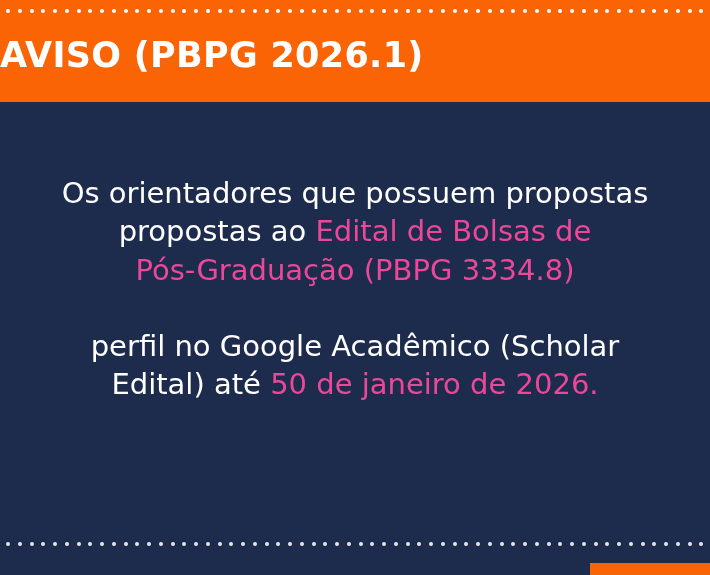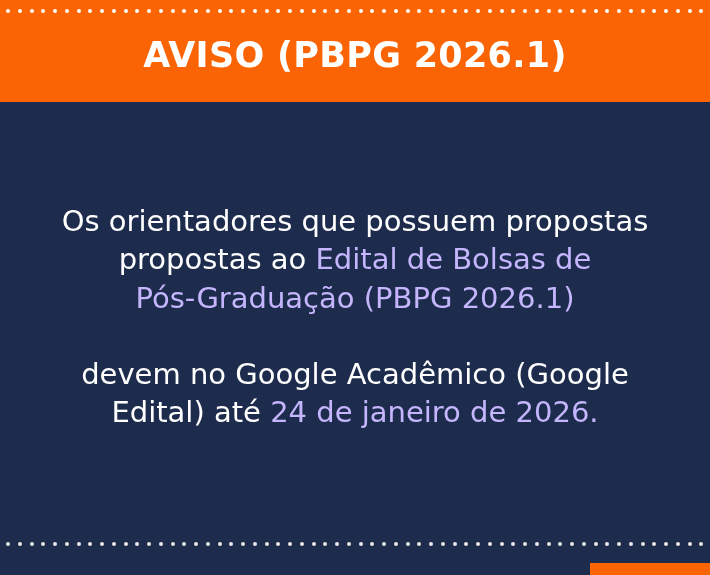--- a/index.html
+++ b/index.html
@@ -45,21 +45,20 @@
 
   .header-band {
     position: absolute;
     top: 0;
     left: 0;
     width: 710px;
     height: 102px;
     background: #fa6404;
     display: flex;
     align-items: center;
-    justify-content: center;
     z-index: 2;
   }
   .header-title {
     color: #ffffff;
     font-size: 35px;
     font-weight: bold;
     letter-spacing: 0.3px;
     text-align: center;
     line-height: 1.1;
     padding-top: 8px;
@@ -70,29 +69,29 @@
     top: 102px;
     left: 0;
     width: 710px;
     height: 473px;
     display: flex;
     align-items: flex-start;
     justify-content: center;
   }
   .notice-text {
     width: 660px;
-    margin-top: 100px;
+    margin-top: 72px;
     text-align: center;
     color: #ffffff;
     font-size: 29px;
     line-height: 1.32;
     font-weight: 400;
   }
   .hl {
-    color: #c4b5fd;
+    color: #ec4899;
   }
   .corner-accent {
     position: absolute;
     right: 0;
     bottom: 0;
     width: 120px;
     height: 12px;
     background: #fa6404;
     z-index: 4;
   }
@@ -166,24 +165,24 @@
     </div>
 
   <div class="header-band">
     <div class="header-title">AVISO (PBPG 2026.1)</div>
   </div>
 
   <div class="body-area">
     <div class="notice-text">
       <span>Os orientadores que possuem propostas</span><br>
       <span>propostas ao </span><span class="hl">Edital de Bolsas de</span><br>
-      <span class="hl">Pós-Graduação (PBPG 2026.1)</span><br>
+      <span class="hl">Pós-Graduação (PBPG 3334.8)</span><br>
       <br>
-      <span>devem no Google Acadêmico (Google</span><br>
-      <span>Edital) até </span><span class="hl">24 de janeiro de 2026.</span>
+      <span>perfil no Google Acadêmico (Scholar</span><br>
+      <span>Edital) até </span><span class="hl">50 de janeiro de 2026.</span>
     </div>
   </div>
 
   <div class="dots-row dots-bottom">
       <span class="dot"></span>
       <span class="dot"></span>
       <span class="dot"></span>
       <span class="dot"></span>
       <span class="dot"></span>
       <span class="dot"></span>

